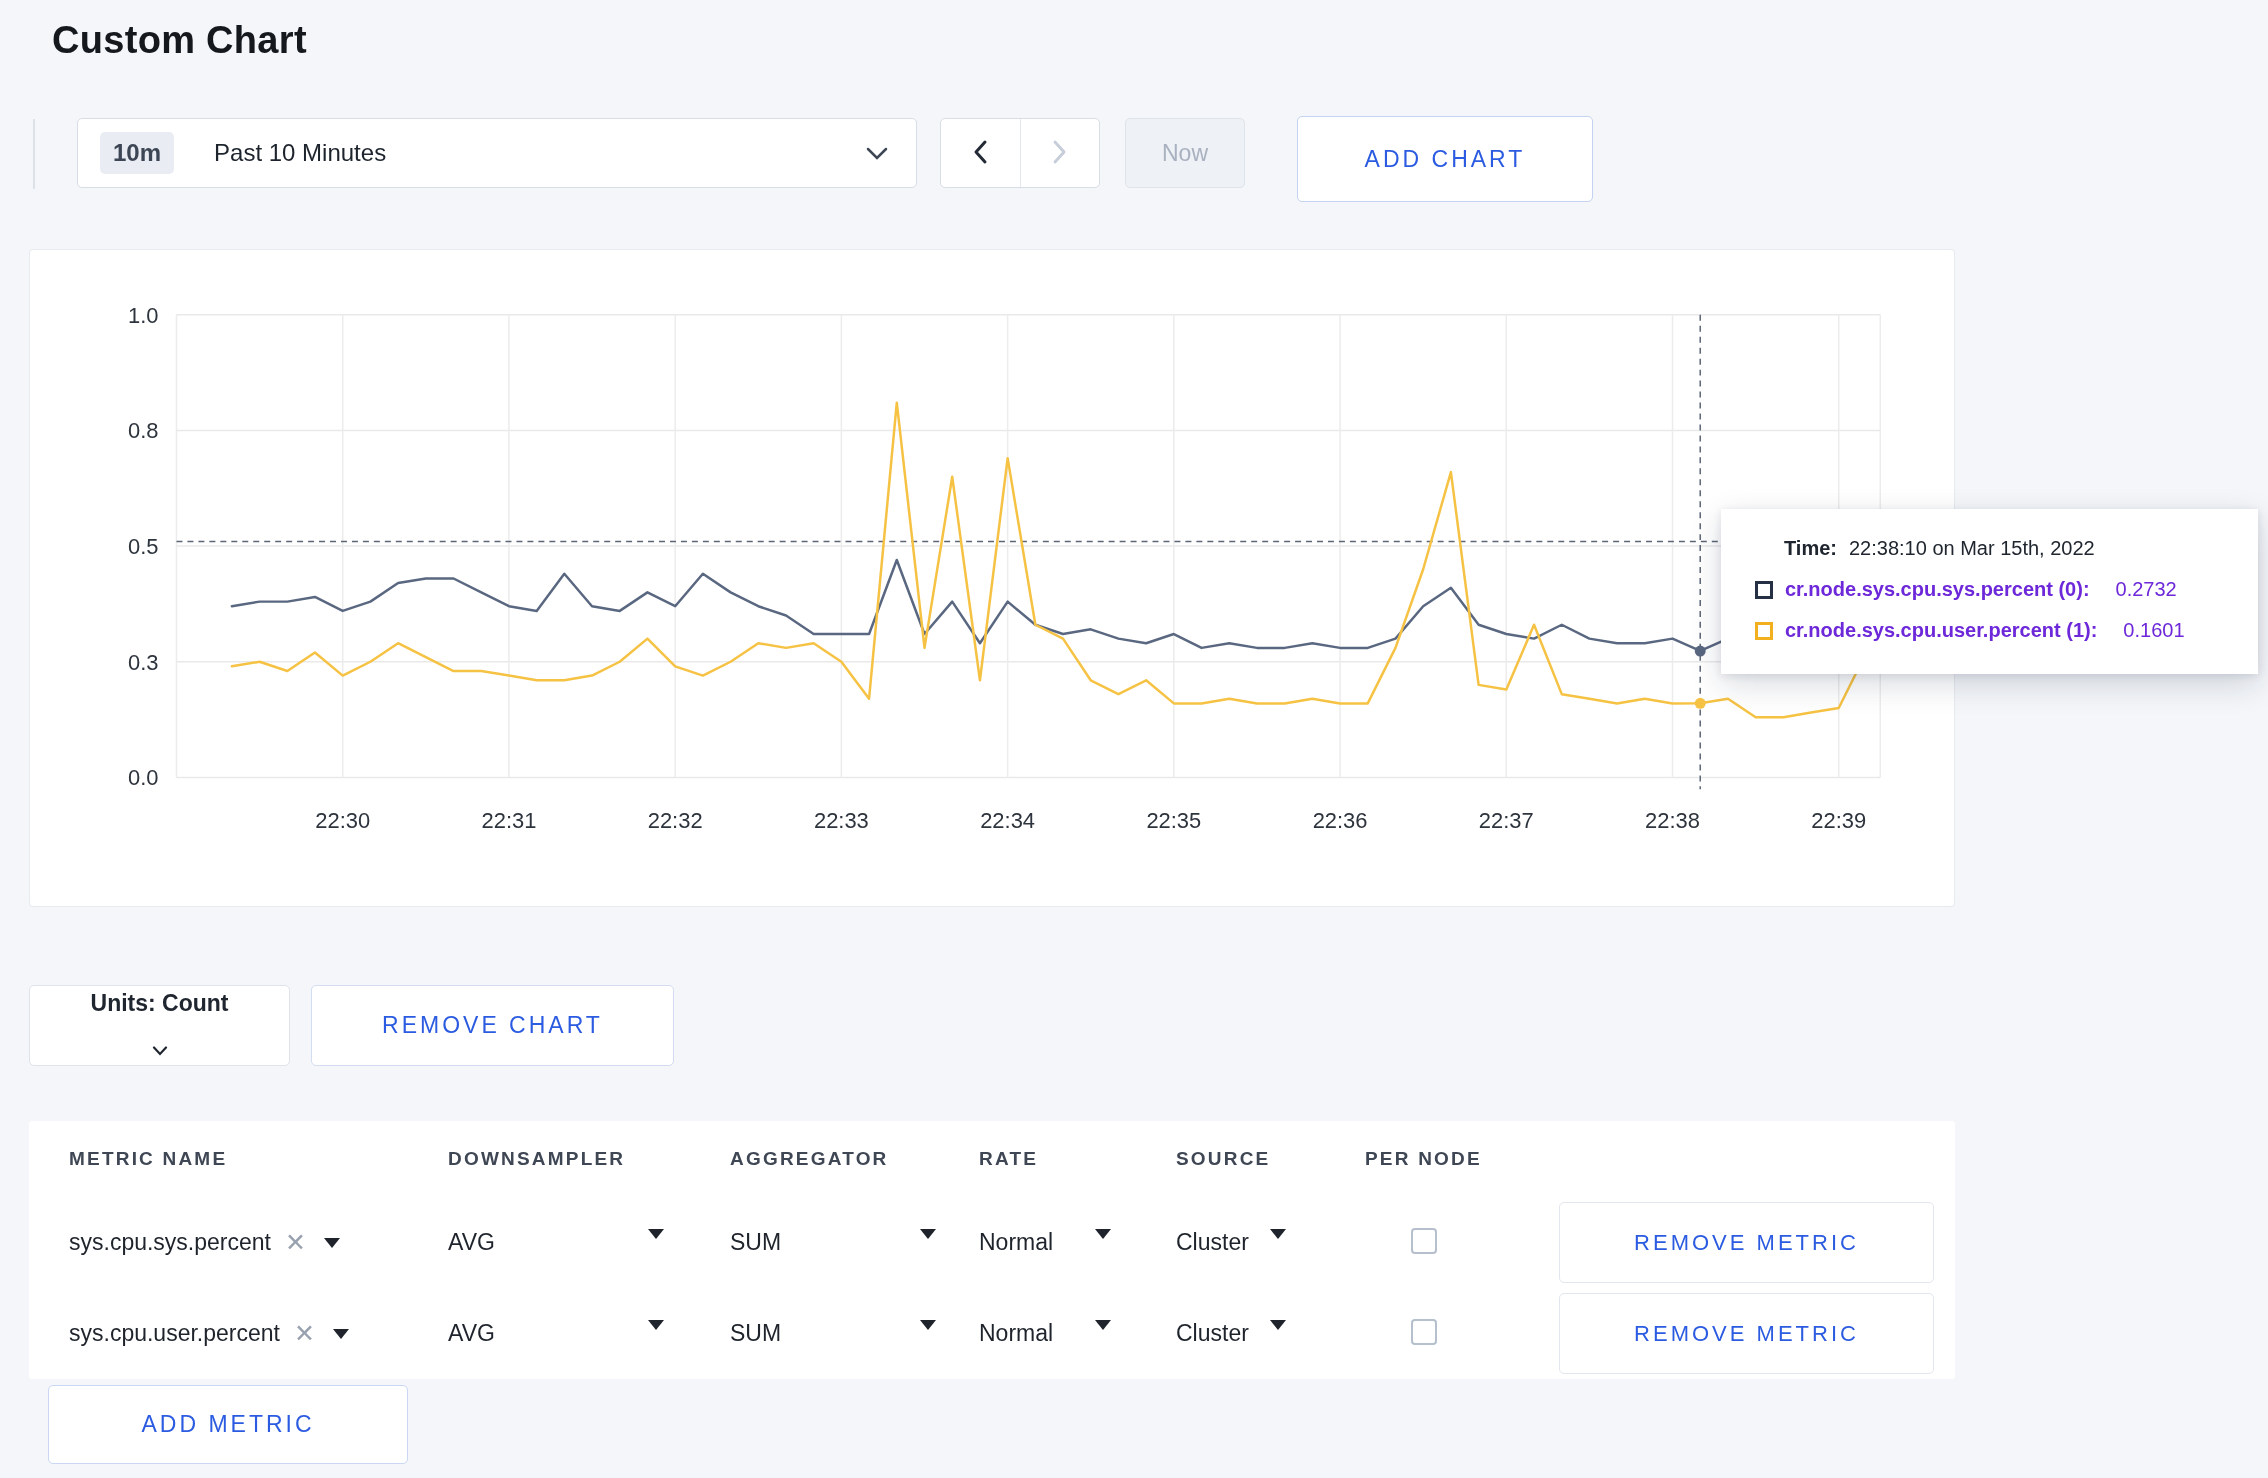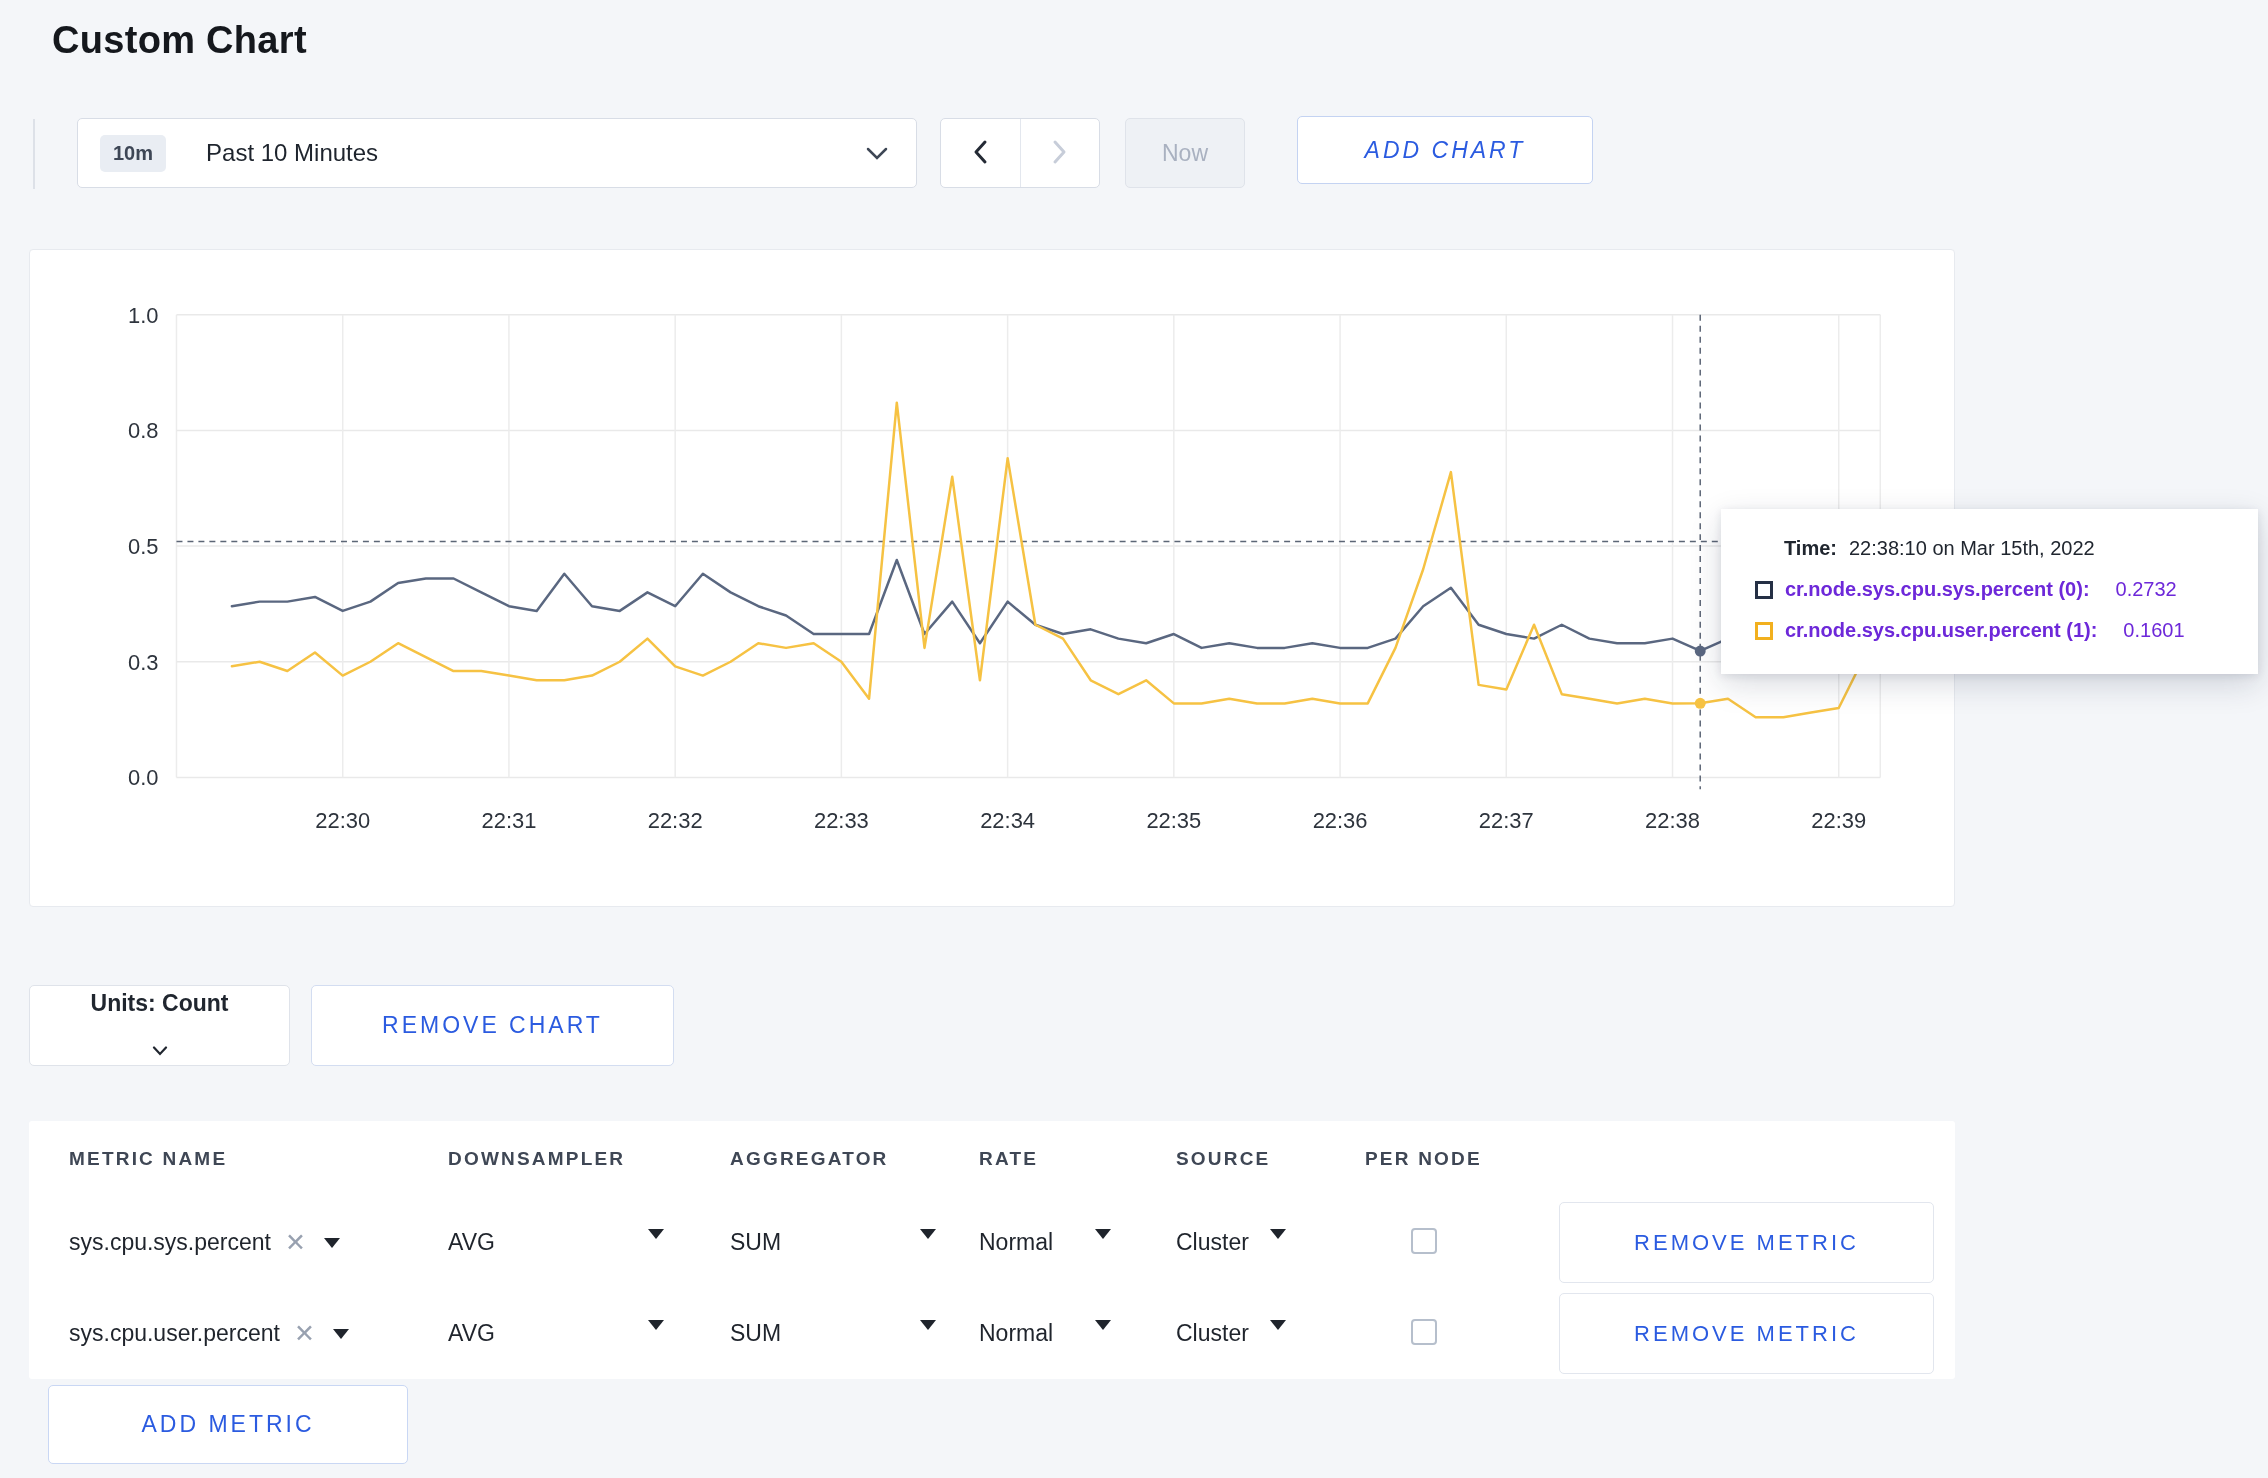--- a/index.html
+++ b/index.html
@@ -15,41 +15,41 @@
   
   .toolbar { position:absolute; top:118px; left:0; right:0; height:76px; }
   .toolbar-rule { position:absolute; left:33px; top:1px; width:2px; height:70px; background:#dde1e8; }
   .time-dropdown {
     position:absolute; left:77px; top:0; width:840px; height:70px;
     background:#fff; border:1.5px solid #d8dde6; border-radius:5px;
     display:flex; align-items:center; cursor:pointer;
   }
   .time-badge {
     margin-left:22px; background:#e9edf3; border-radius:5px; padding:7px 13px;
-    font-size:20px; font-weight:700; color:#3d4655;
+    font-size:24px; font-weight:700; color:#3d4655;
   }
   .time-label { margin-left:40px; font-size:24px; color:#1e242d; }
   .dd-chevron { position:absolute; right:28px; top:28px; }
   .arrow-group {
     position:absolute; left:940px; top:0; width:160px; height:70px;
     background:#fff; border:1.5px solid #d8dde6; border-radius:5px; display:flex;
   }
   .arrow-btn { flex:1; display:flex; align-items:center; justify-content:center; background:none; border:none; cursor:pointer; padding:0; }
   .arrow-btn + .arrow-btn { border-left:1.5px solid #e3e7ee; }
   .now-btn {
     position:absolute; left:1113px; top:0; width:120px; height:70px;
     background:#eef1f5; border:1.5px solid #dfe3ea; border-radius:5px;
     font-family:inherit; font-size:23px; color:#a9b1c0; cursor:default;margin-left:12px;
   }
   .blue-btn {
     background:#fff; border:1.5px solid #c4d3f2; border-radius:5px;
     color:#2b5be0; font-family:inherit; font-size:23px; font-weight:500;
     letter-spacing:3px; cursor:pointer;
   }
-  .add-chart-btn { position:absolute; left:1297px; top:-2px; width:296px; height:68px;font-style:italic; }
+  .add-chart-btn { position:absolute; left:1297px; top:-2px; width:296px; height:86px; }
   
   .chart-card {
     position:absolute; top:249px; left:29px; width:1926px; height:658px;
     background:#fff; border:1.5px solid #e7eaef; border-radius:4px;
   }
   #chart-svg { width:100%; height:100%; display:block; }
   #chart-svg .axis { font:22px "Liberation Sans", sans-serif; fill:#2e343d; }
   .tooltip {
     position:absolute; top:509px; left:1721px; width:537px; z-index:20;
     background:#fff; padding:28px 28px 32px 34px;

